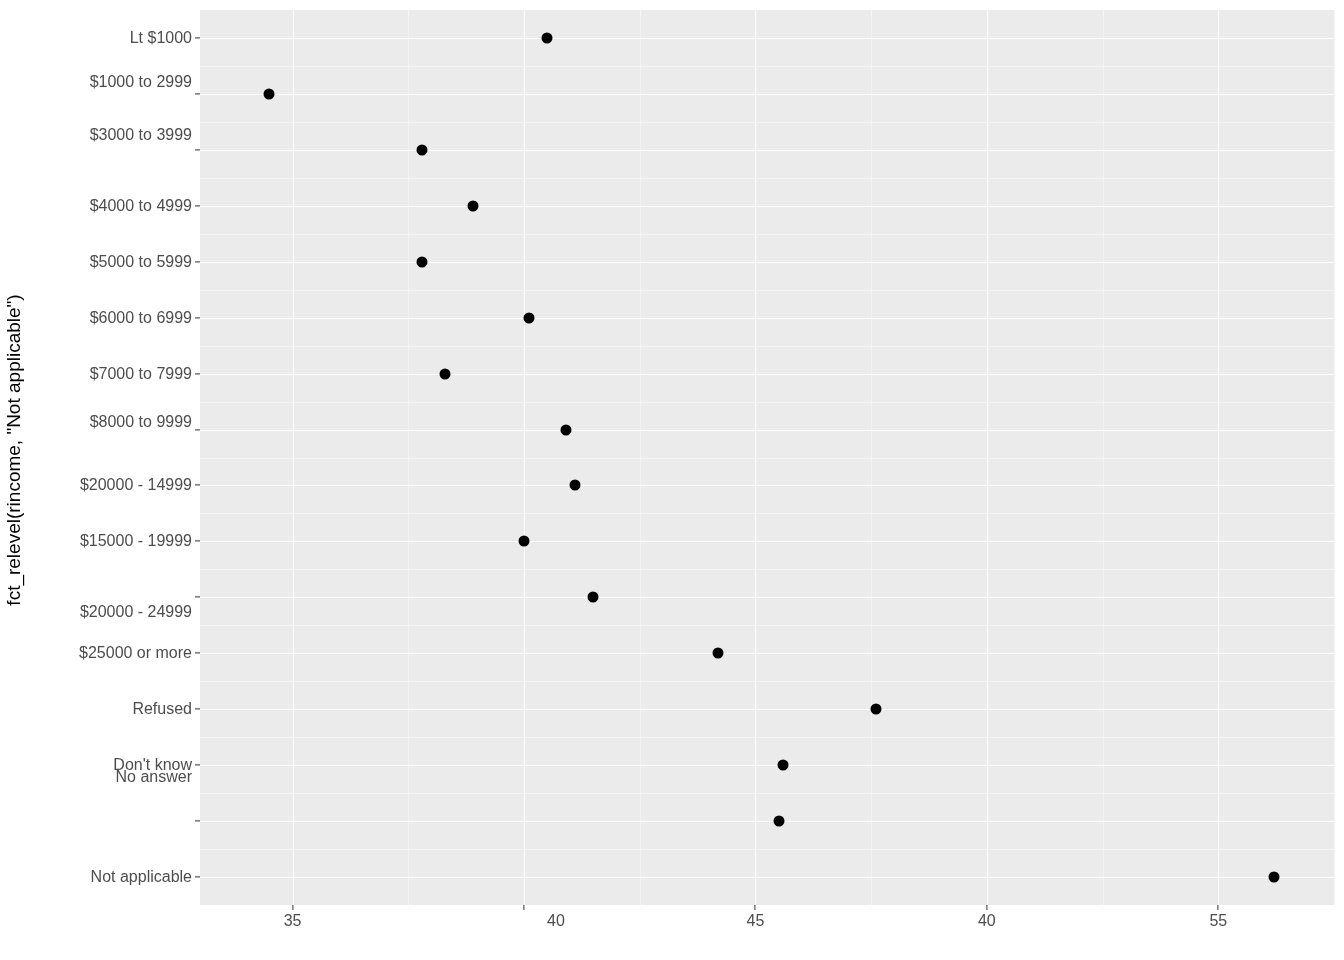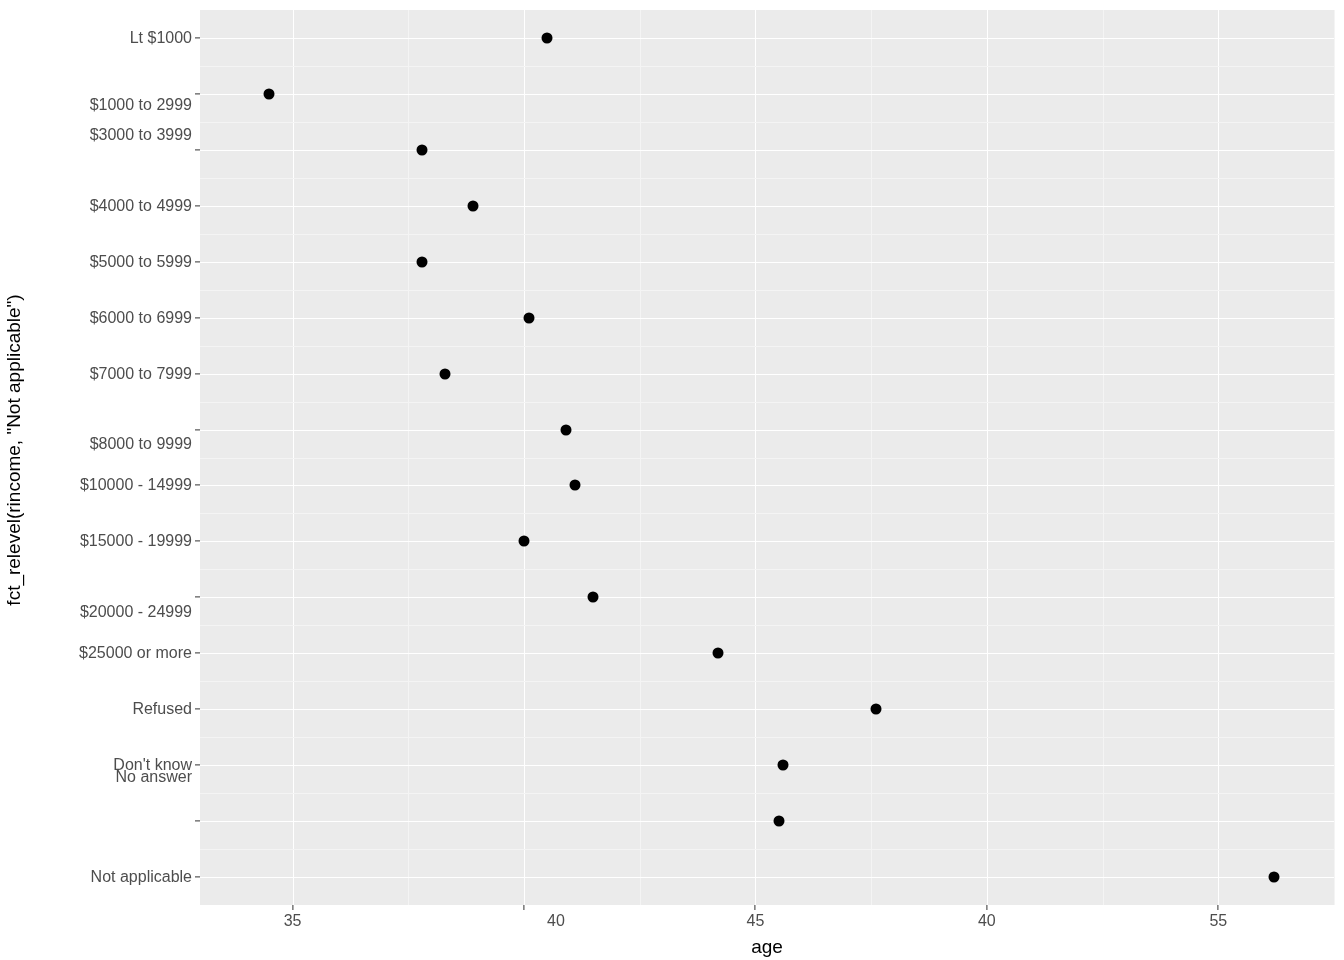--- a/index.html
+++ b/index.html
@@ -144,42 +144,42 @@
       <div class="grid-h-minor" style="top: 615.312px;"></div>
       <div class="grid-h-minor" style="top: 671.25px;"></div>
       <div class="grid-h-minor" style="top: 727.188px;"></div>
       <div class="grid-h-minor" style="top: 783.125px;"></div>
       <div class="grid-h-minor" style="top: 839.062px;"></div>
       <div class="grid-h-major" style="top: 27.9688px;"></div>
       <div class="y-tick-mark" style="top: 27.9688px;"></div>
       <div class="y-tick-label" style="top: 27.9688px;">Lt $1000</div>
       <div class="grid-h-major" style="top: 83.9062px;"></div>
       <div class="y-tick-mark" style="top: 83.9062px;"></div>
-      <div class="y-tick-label" style="top: 95px;">$1000 to 2999</div>
+      <div class="y-tick-label" style="top: 72px;">$1000 to 2999</div>
       <div class="grid-h-major" style="top: 139.844px;"></div>
       <div class="y-tick-mark" style="top: 139.844px;"></div>
       <div class="y-tick-label" style="top: 125px;">$3000 to 3999</div>
       <div class="grid-h-major" style="top: 195.781px;"></div>
       <div class="y-tick-mark" style="top: 195.781px;"></div>
       <div class="y-tick-label" style="top: 195.781px;">$4000 to 4999</div>
       <div class="grid-h-major" style="top: 251.719px;"></div>
       <div class="y-tick-mark" style="top: 251.719px;"></div>
       <div class="y-tick-label" style="top: 251.719px;">$5000 to 5999</div>
       <div class="grid-h-major" style="top: 307.656px;"></div>
       <div class="y-tick-mark" style="top: 307.656px;"></div>
       <div class="y-tick-label" style="top: 307.656px;">$6000 to 6999</div>
       <div class="grid-h-major" style="top: 363.594px;"></div>
       <div class="y-tick-mark" style="top: 363.594px;"></div>
       <div class="y-tick-label" style="top: 363.594px;">$7000 to 7999</div>
       <div class="grid-h-major" style="top: 419.531px;"></div>
       <div class="y-tick-mark" style="top: 419.531px;"></div>
-      <div class="y-tick-label" style="top: 434px;">$8000 to 9999</div>
+      <div class="y-tick-label" style="top: 412px;">$8000 to 9999</div>
       <div class="grid-h-major" style="top: 475.469px;"></div>
       <div class="y-tick-mark" style="top: 475.469px;"></div>
-      <div class="y-tick-label" style="top: 475.469px;">$10000 - 14999</div>
+      <div class="y-tick-label" style="top: 475.469px;">$20000 - 14999</div>
       <div class="grid-h-major" style="top: 531.406px;"></div>
       <div class="y-tick-mark" style="top: 531.406px;"></div>
       <div class="y-tick-label" style="top: 531.406px;">$15000 - 19999</div>
       <div class="grid-h-major" style="top: 587.344px;"></div>
       <div class="y-tick-mark" style="top: 587.344px;"></div>
       <div class="y-tick-label" style="top: 602px;">$20000 - 24999</div>
       <div class="grid-h-major" style="top: 643.281px;"></div>
       <div class="y-tick-mark" style="top: 643.281px;"></div>
       <div class="y-tick-label" style="top: 643.281px;">$25000 or more</div>
       <div class="grid-h-major" style="top: 699.219px;"></div>
@@ -204,16 +204,13 @@
       <div class="point" style="left: 365.657px; top: 419.531px;"></div>
       <div class="point" style="left: 374.914px; top: 475.469px;"></div>
       <div class="point" style="left: 324px; top: 531.406px;"></div>
       <div class="point" style="left: 393.429px; top: 587.344px;"></div>
       <div class="point" style="left: 518.4px; top: 643.281px;"></div>
       <div class="point" style="left: 675.771px; top: 699.219px;"></div>
       <div class="point" style="left: 583.2px; top: 755.156px;"></div>
       <div class="point" style="left: 578.571px; top: 811.094px;"></div>
       <div class="point" style="left: 1073.83px; top: 867.031px;"></div>
     </div>
-  <div class="x-axis-title">
-    <span>age</span>
-  </div>
 </div>
 
 </body></html>

